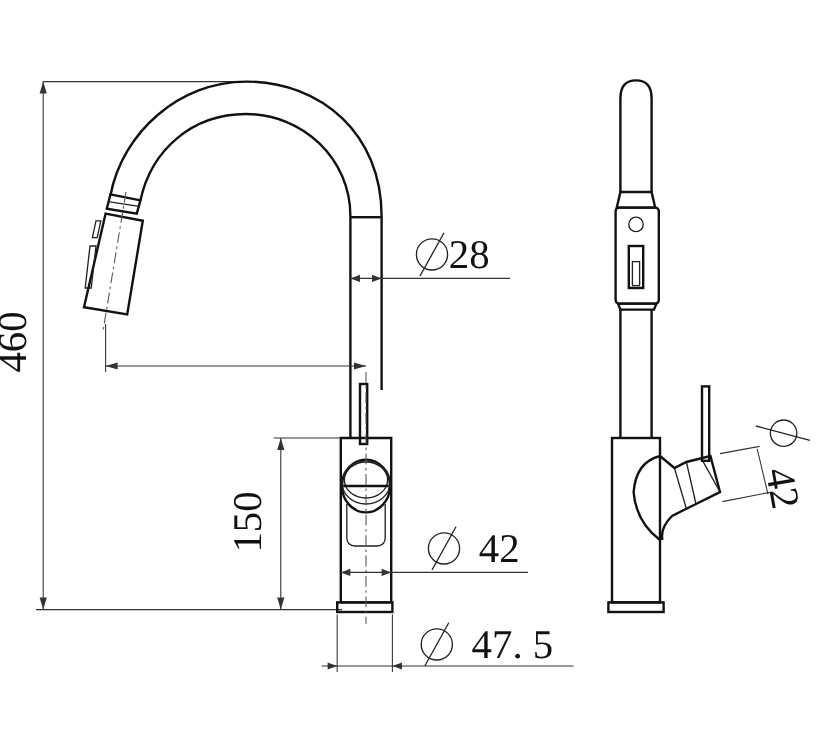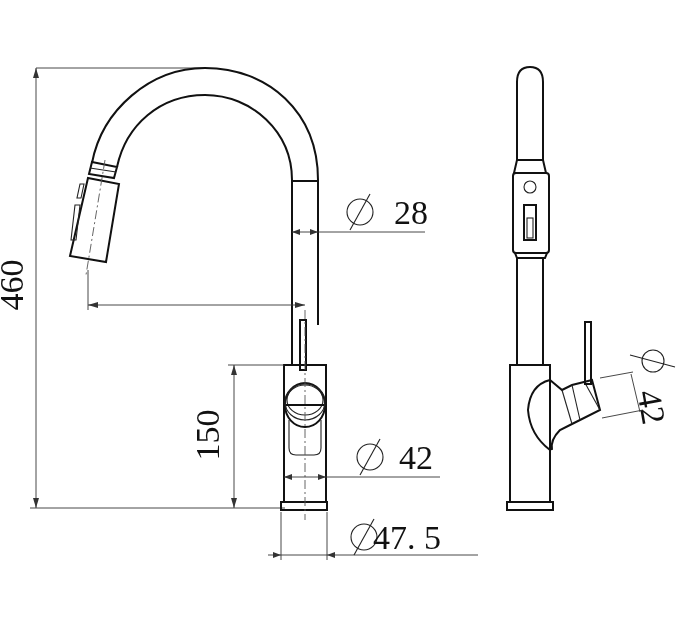--- a/index.html
+++ b/index.html
@@ -113,17 +113,17 @@
     <line class="dim" x1="631" y1="374" x2="640" y2="412"></line>
     <g>
       <circle class="th" cx="653" cy="361" r="11"></circle>
       <line class="th" x1="630" y1="355" x2="675" y2="367"></line>
     </g>
   </g>
 </svg>
 
 <span class="lbl" style="left:-14px;top:268px;transform:rotate(-90deg);">460</span>
 <span class="lbl" style="left:182px;top:418px;transform:rotate(-90deg);">150</span>
-<span class="lbl" style="left:394px;top:196px;">28</span>
+<span class="lbl" style="left:374px;top:196px;">28</span>
 <span class="lbl" style="left:399px;top:441px;">42</span>
-<span class="lbl" style="left:373px;top:521px;">47. 5</span>
+<span class="lbl" style="left:393px;top:521px;">47. 5</span>
 <span class="lbl" style="left:634px;top:390px;transform:rotate(80deg);">42</span>
 </div>
 
 </body></html>

